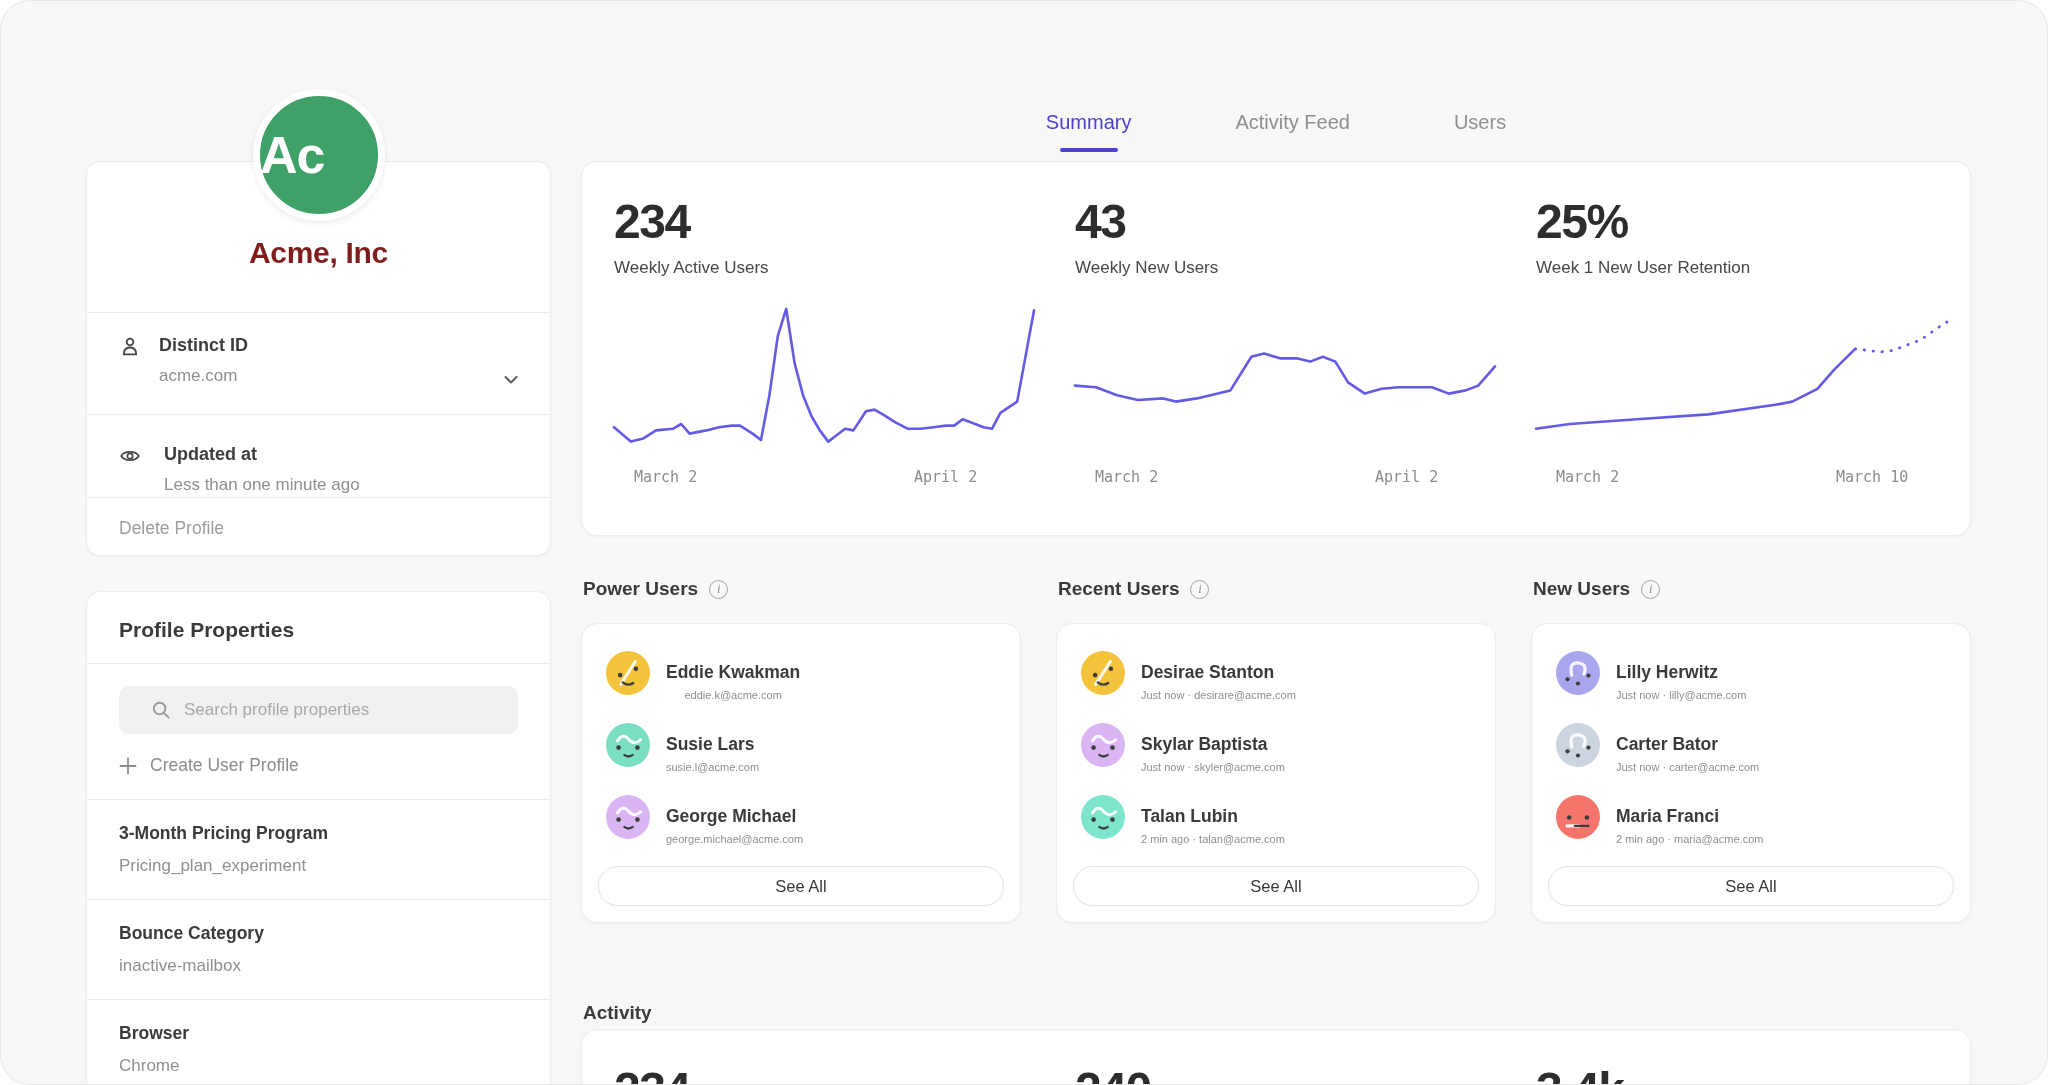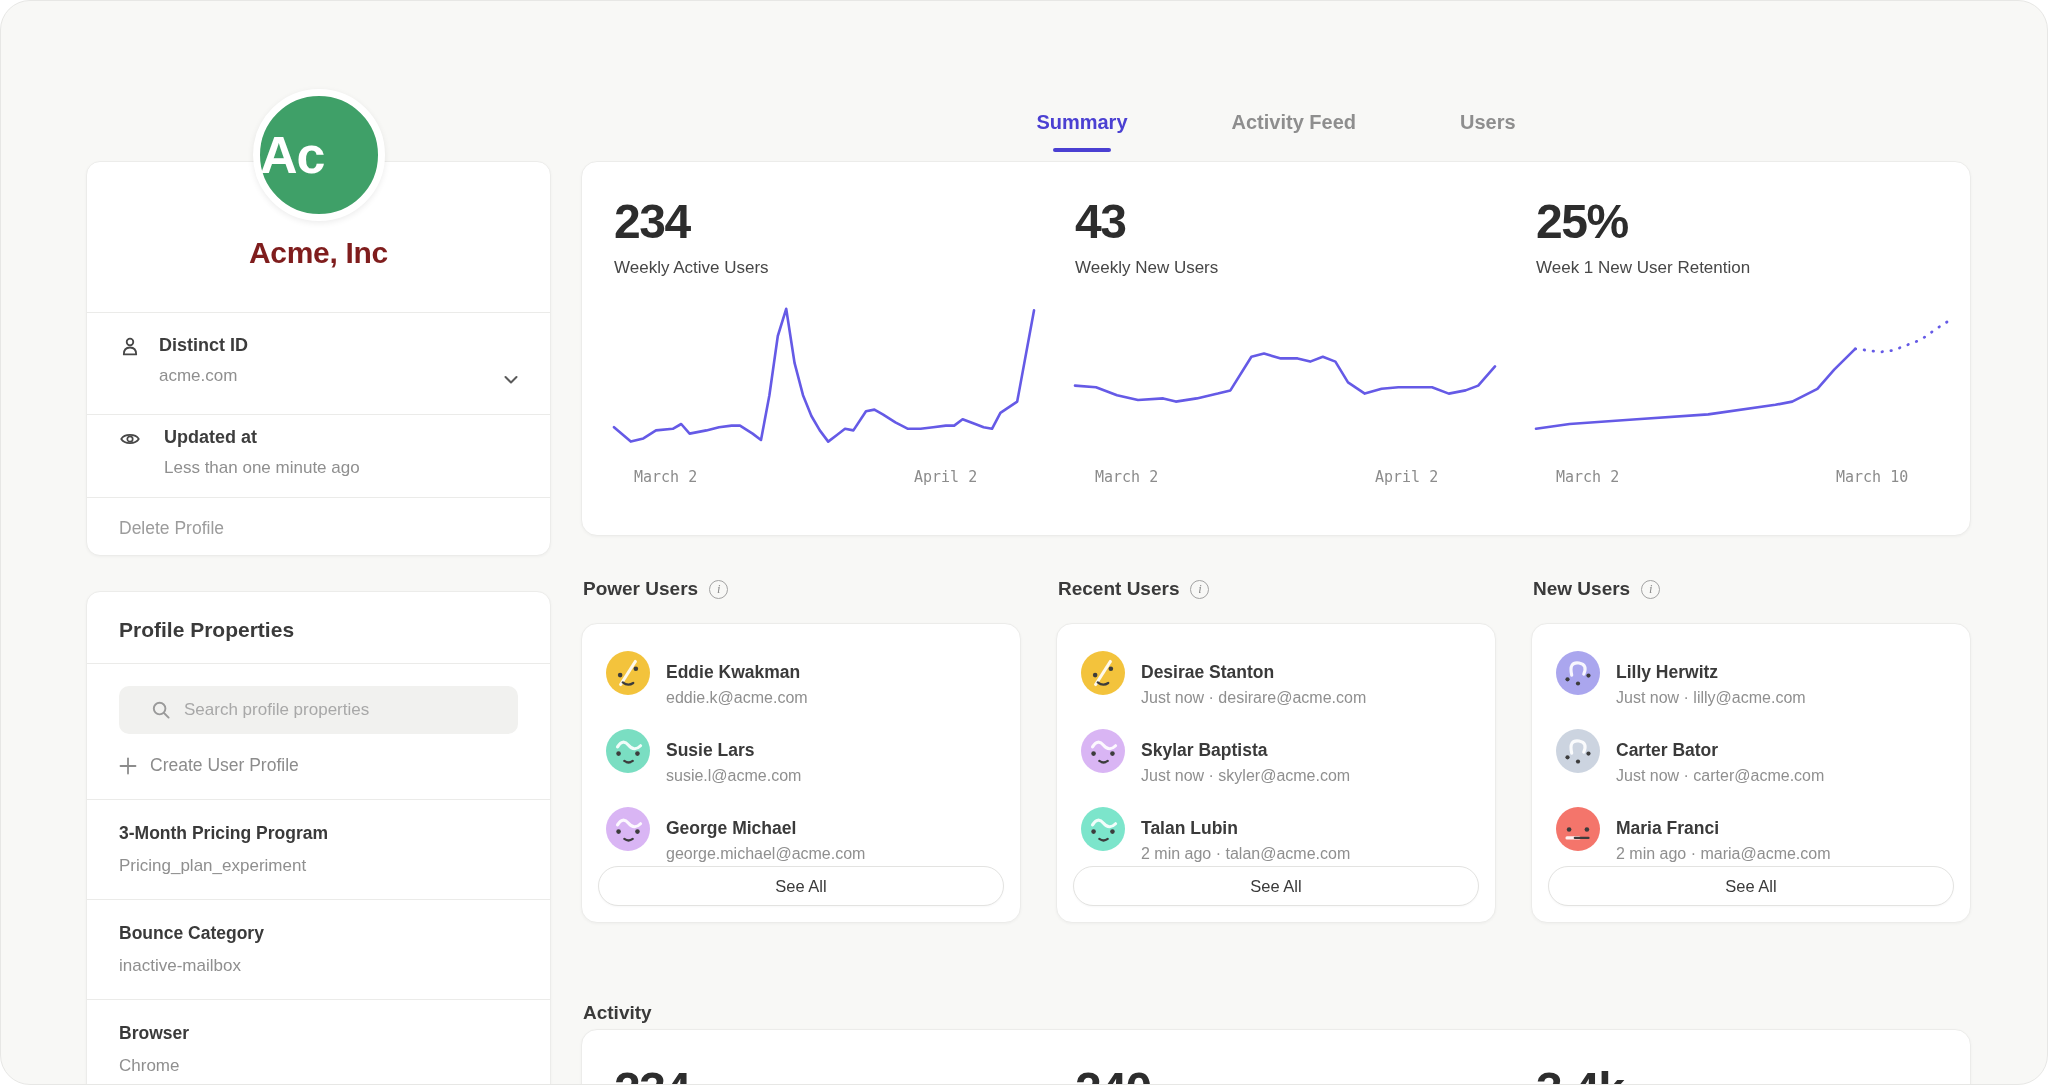--- a/index.html
+++ b/index.html
@@ -12,21 +12,21 @@
   .avatar{position:absolute;left:252px;top:88px;width:132px;height:132px;border-radius:50%;
     background:#3fa068;border:7px solid #ffffff;box-sizing:border-box;z-index:6;
     display:flex;align-items:center;justify-content:flex-start;box-shadow:0 2px 6px rgba(0,0,0,.08);}
   .avatar span{color:#fff;font-size:52px;font-weight:700;letter-spacing:-1px;}
   .profile-card{position:absolute;left:85px;top:160px;width:465px;height:395px;box-sizing:border-box;overflow:hidden;}
   .card-head{height:150px;box-sizing:border-box;padding-top:74px;text-align:center;}
   .company-name{font-size:30px;font-weight:700;color:#7f1d1d;letter-spacing:-.3px;}
   .p-row{position:relative;box-sizing:border-box;border-top:1px solid #ebebe9;padding:22px 30px 0 32px;
     display:flex;gap:18px;}
   .row-distinct{height:102px;}
-  .row-updated{height:83px;padding-top:12px;gap:23px;}
+  .row-updated{height:83px;padding-top:29px;gap:23px;}
   .p-ico{width:22px;height:22px;flex:0 0 22px;margin-top:1px;}
   .p-label{font-size:18px;font-weight:700;color:#3d3d3d;}
   .p-value{font-size:17px;color:#8f8f8f;margin-top:10px;}
   .chev{position:absolute;right:30px;top:58px;width:18px;height:18px;cursor:pointer;}
   .delete-row{height:60px;border-top:1px solid #ebebe9;display:flex;align-items:center;
     padding-left:32px;font-size:17.5px;color:#9c9c9c;cursor:pointer;}
 
   .props-card{position:absolute;left:85px;top:590px;width:465px;height:545px;box-sizing:border-box;overflow:hidden;}
   .props-title{padding:26px 32px 21px;font-size:21px;font-weight:700;color:#3a3a3a;}
   .props-body{border-top:1px solid #ebebe9;padding:22px 32px 0;}
@@ -37,21 +37,21 @@
     font-family:"Liberation Sans",sans-serif;}
   .search-box input::placeholder{color:#a8a8a8;}
   .create-row{display:flex;align-items:center;gap:13px;padding:21px 0 23px;color:#8c8c8c;
     font-size:17.5px;cursor:pointer;}
   .prop-row{border-top:1px solid #ebebe9;padding:23px 32px;cursor:pointer;}
   .pname{font-size:17.5px;font-weight:700;color:#3a3a3a;}
   .pvalue{font-size:17px;color:#8f8f8f;margin-top:12px;}
 
   
   .tabs{position:absolute;left:580px;top:110px;width:1390px;display:flex;justify-content:center;gap:92px;}
-  .tab{position:relative;font-size:20px;font-weight:700;color:#8e8e8e;padding:0 6px 16px;cursor:pointer;}
+  .tab{position:relative;font-size:20px;font-weight:400;color:#8e8e8e;padding:0 6px 16px;cursor:pointer;}
   .tab.active{color:#4b40d2;}
   .tab-underline{position:absolute;left:50%;transform:translateX(-50%);bottom:-2px;width:58px;height:4px;
     background:#4b40d2;border-radius:2px;}
 
   
   .summary-card{position:absolute;left:580px;top:160px;width:1390px;height:375px;border-radius:16px;
     box-sizing:border-box;overflow:hidden;}
   .stats-row{display:flex;padding:36px 0 0 32px;}
   .stat{width:461px;flex:0 0 461px;}
   .stat-value{font-size:48px;font-weight:700;color:#2d2d2d;letter-spacing:-1.5px;line-height:1;}
@@ -72,21 +72,21 @@
   .utitle{font-size:19px;font-weight:700;color:#3a3a3a;}
   .info{width:19px;height:19px;box-sizing:border-box;border:1.5px solid #a3a3a3;border-radius:50%;
     color:#8a8a8a;font-size:12.5px;display:grid;place-items:center;
     font-family:"Liberation Serif",serif;font-style:italic;cursor:pointer;}
   .ucard{margin-top:21px;height:300px;box-sizing:border-box;position:relative;
     border-radius:16px;padding:27px 16px 16px 24px;}
   .uitem{display:flex;gap:16px;align-items:flex-start;margin-bottom:22px;cursor:pointer;}
   .uavatar{width:44px;height:44px;flex:0 0 44px;border-radius:50%;display:block;}
   .uavatar svg{width:44px;height:44px;display:block;}
   .uname{font-size:17.5px;font-weight:700;color:#3a3a3a;margin-top:11px;}
-  .umeta{font-size:16px;color:#8f8f8f;margin-top:6px;text-align:center;}
+  .umeta{font-size:11px;color:#8f8f8f;margin-top:6px;text-align:center;}
   .face-w{stroke:#ffffff;fill:none;stroke-width:3;stroke-linecap:round;opacity:.9;}
   .face-d{fill:#3c3c3c;}
   .face-m{stroke:#3c3c3c;fill:none;stroke-width:2.2;stroke-linecap:round;}
   .seeall{position:absolute;left:16px;right:16px;bottom:16px;height:40px;background:#fff;
     border:1px solid #e3e3e1;border-radius:20px;font-size:16.5px;color:#3a3a3a;cursor:pointer;
     font-family:"Liberation Sans",sans-serif;box-shadow:0 1px 2px rgba(0,0,0,.03);}
 
   
   .activity-title{position:absolute;left:582px;top:982px;font-size:19px;font-weight:700;color:#3a3a3a;}
   .activity-card{position:absolute;left:580px;top:1028px;width:1390px;height:230px;border-radius:16px;

